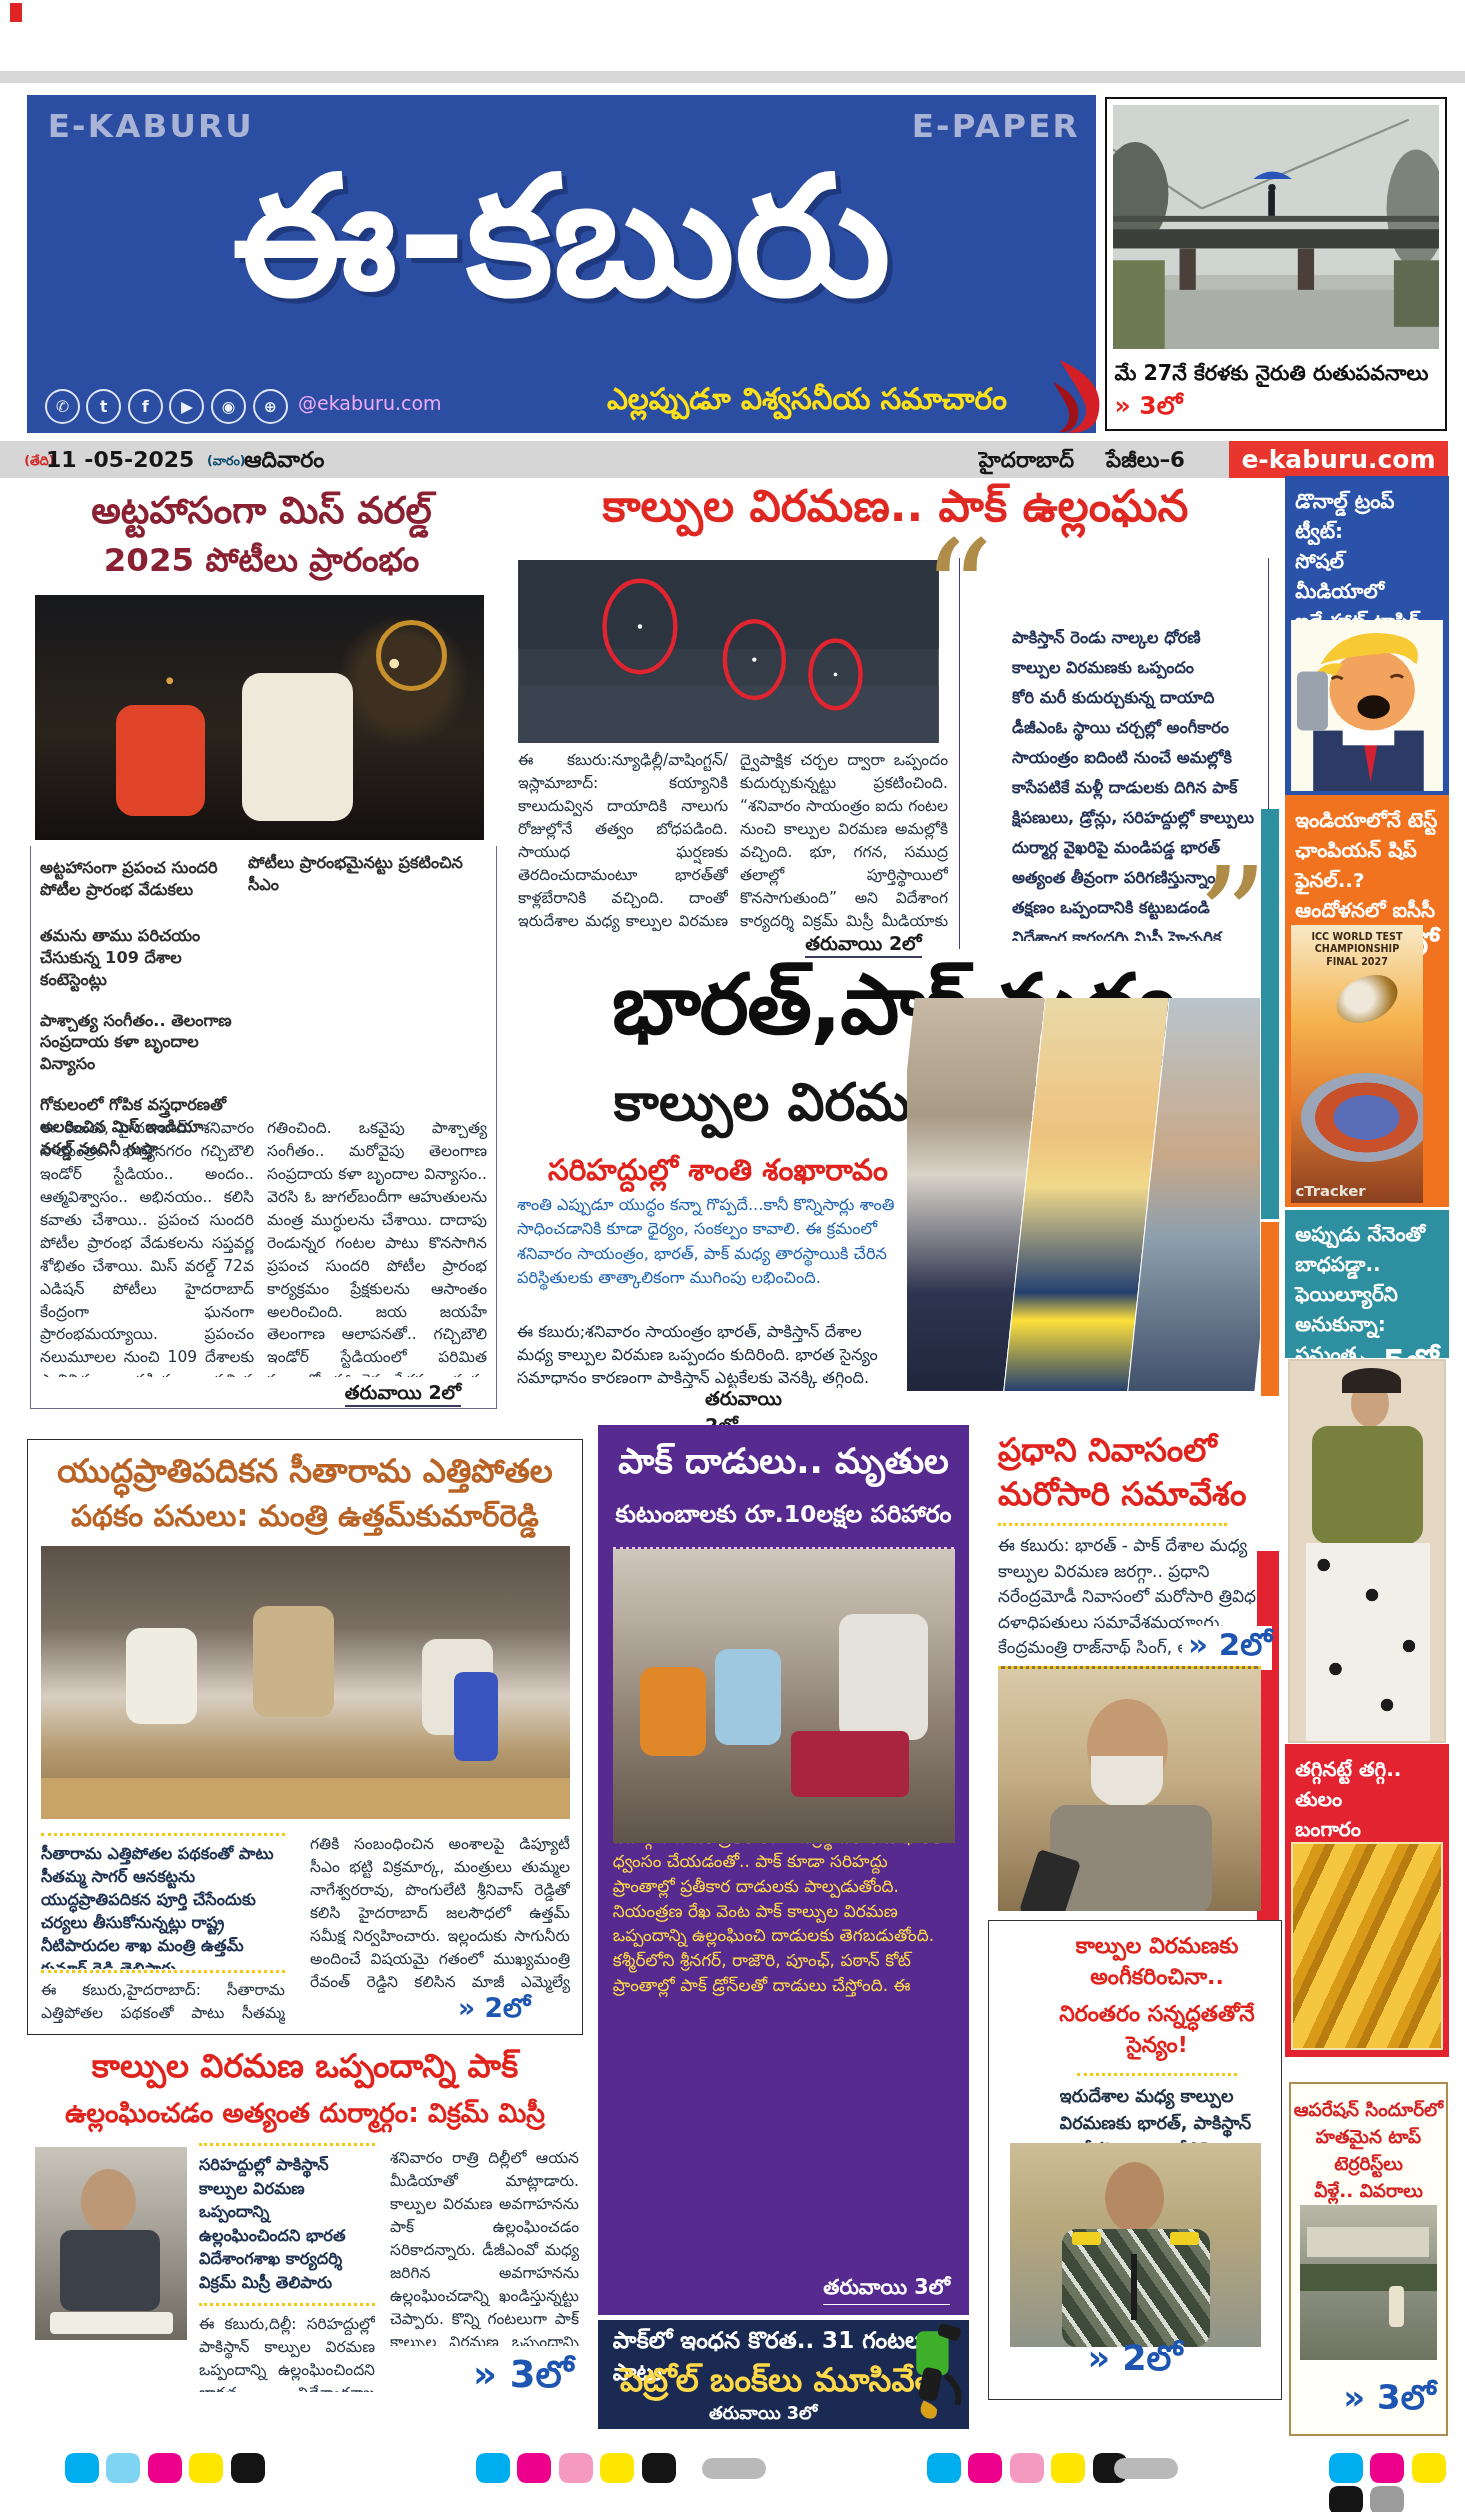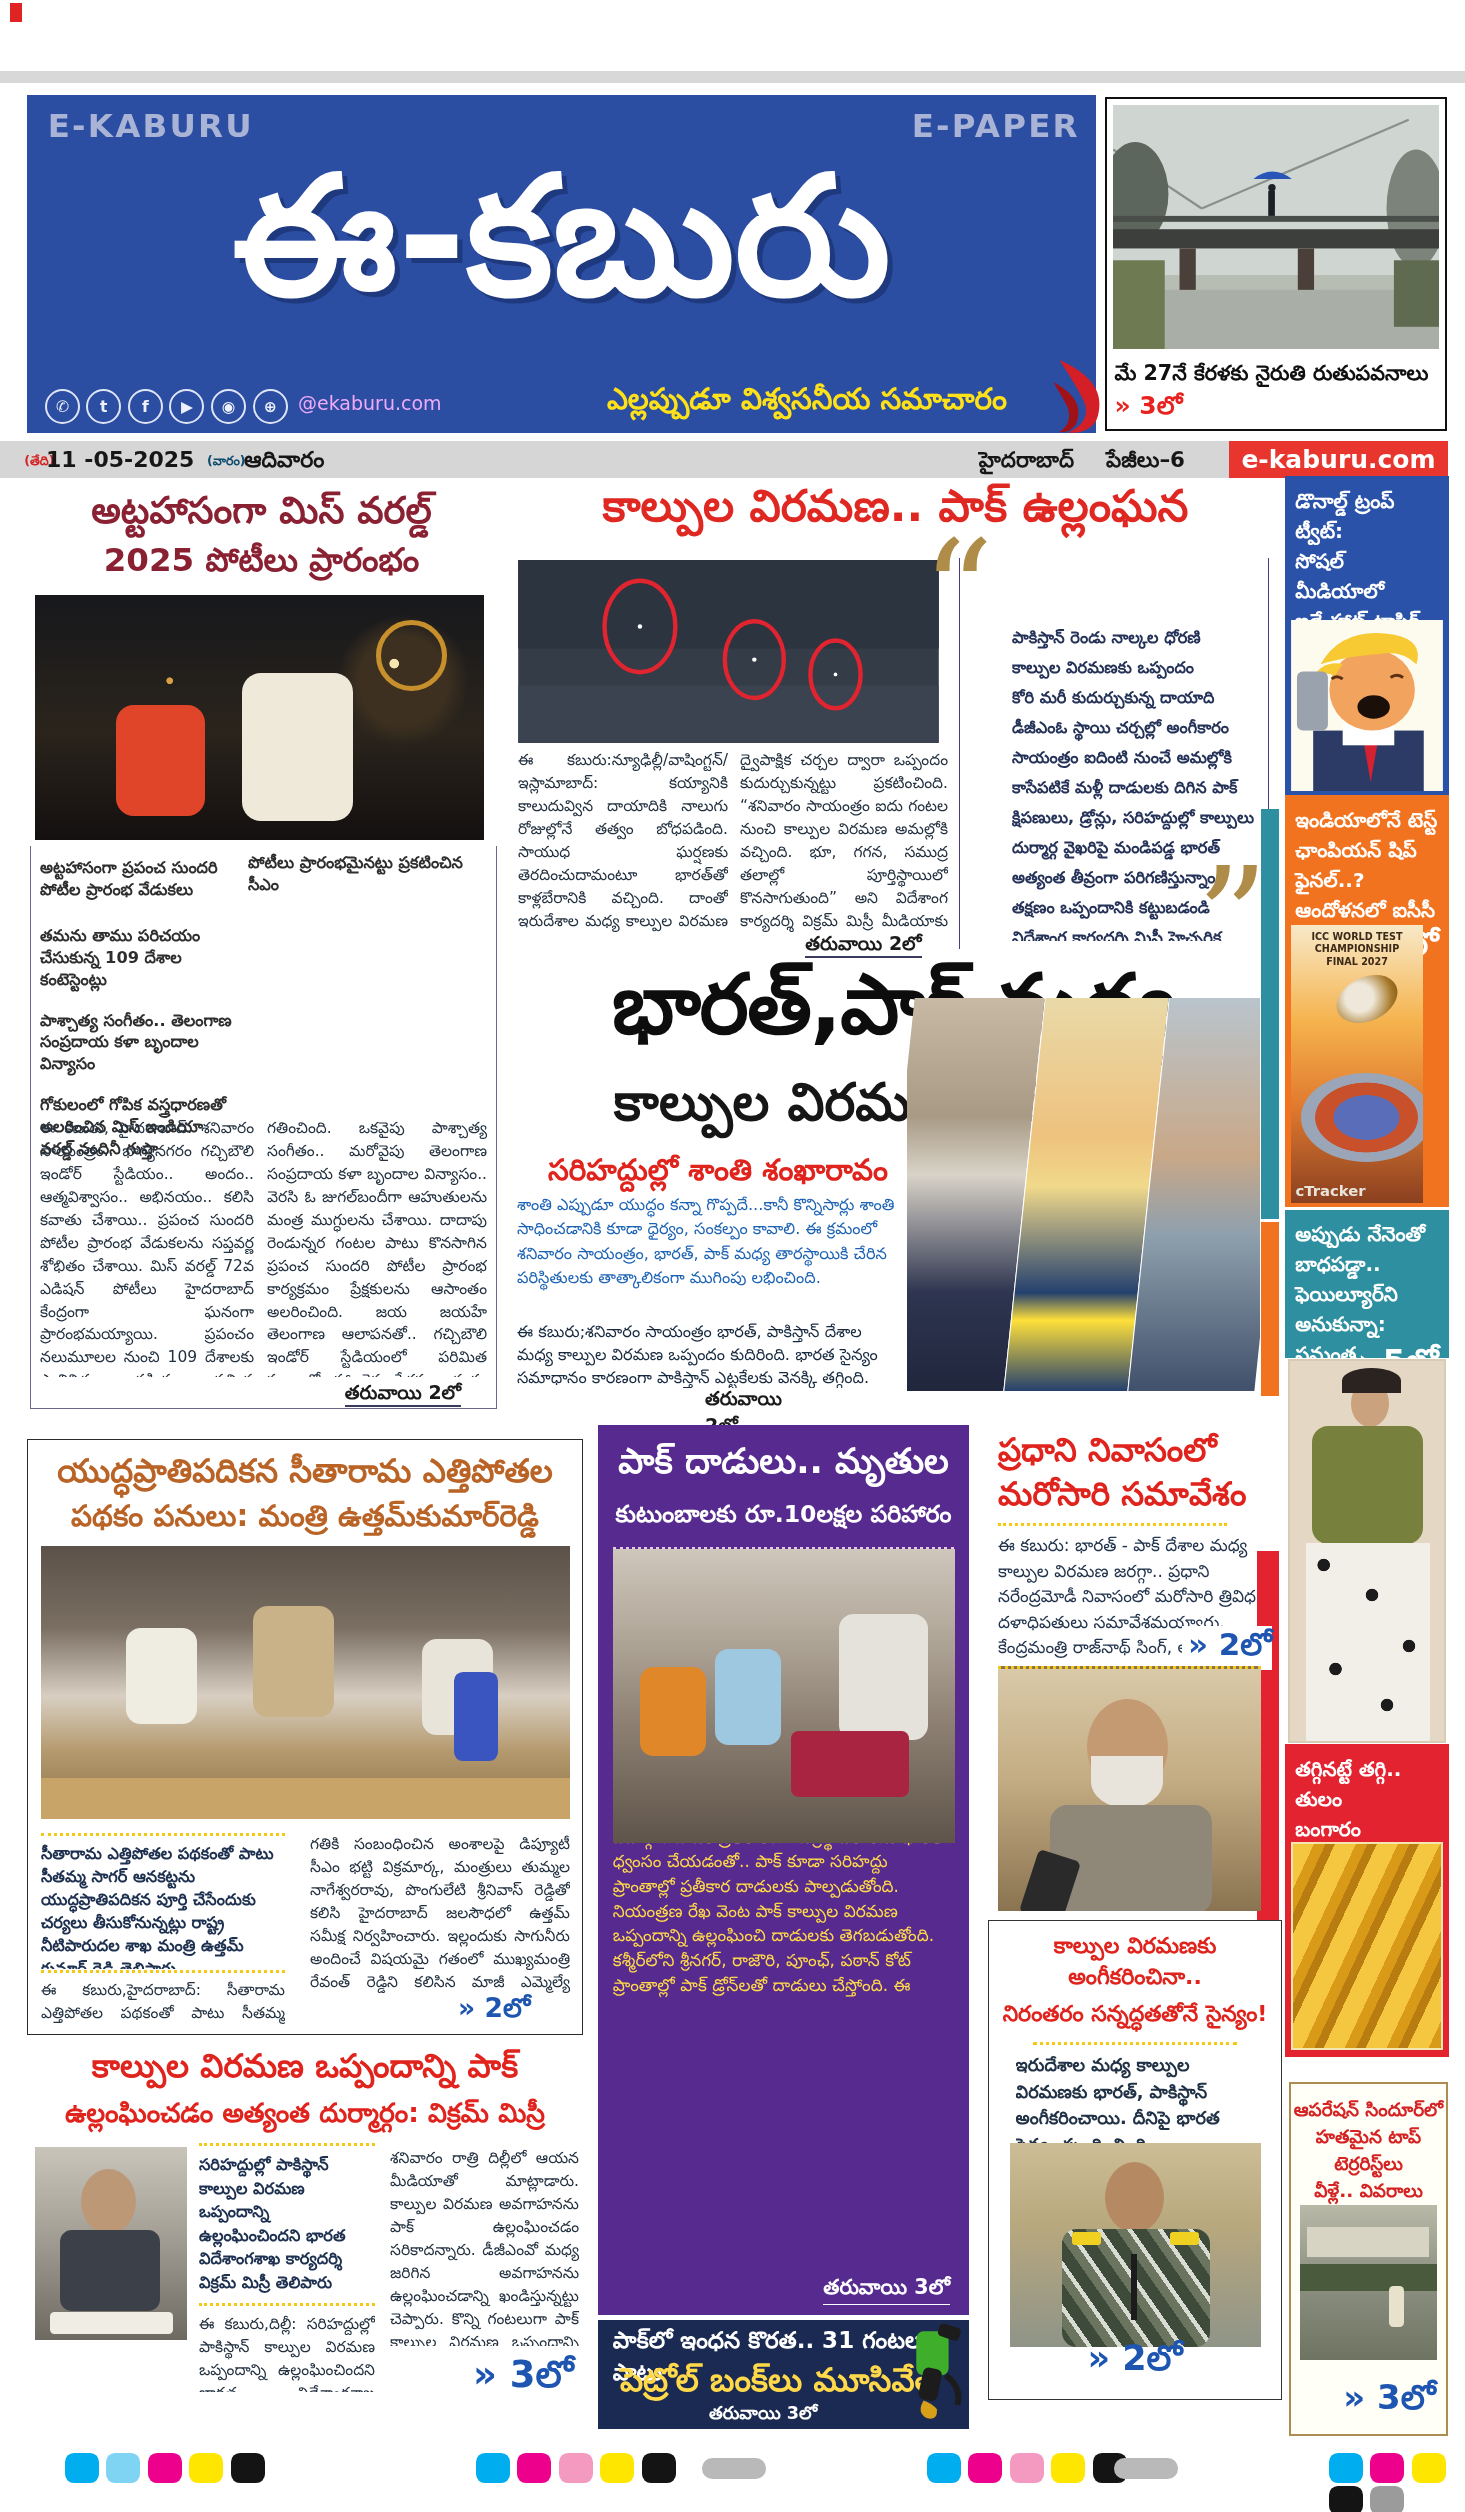--- a/index.html
+++ b/index.html
@@ -285,21 +285,21 @@
   <div class="abs" style="left:998px;top:1523px;width:229px;height:3px;border-top:3px dotted #f5c812;"></div>
   <div class="abs clip" style="left:998px;top:1533px;width:269px;height:127px;font-size:17px;line-height:1.5;color:#22344d;">ఈ కబురు: భారత్ - పాక్ దేశాల మధ్య కాల్పుల విరమణ జరగ్గా.. ప్రధాని నరేంద్రమోడీ నివాసంలో మరోసారి త్రివిధ దళాధిపతులు సమావేశమయ్యారు. కేంద్రమంత్రి రాజ్‌నాథ్ సింగ్, అజిత్ దోవల్, సెంటర్ డిఫెన్స్ స్టాఫ్ డైరెక్టర్ అనిల్ చౌహాన్‌లు ఈ సమావేశానికి హాజరయ్యారు. ఇరుదేశాల మధ్య కాల్పుల విరమణ జరగడంతో.</div>
   <div class="abs b" style="left:1182px;top:1626px;font-size:31px;color:#1d55b0;background:#fff;padding-left:5.9px;">» 2లో</div>
   <div class="abs clip zig-y" style="left:998px;top:1666px;width:263px;height:245px;background:linear-gradient(180deg,#d9c9a8 0%,#c4ad84 45%,#8a7350 100%);">
     <div class="abs" style="left:89px;top:29.5px;width:81px;height:96px;border-radius:50%;background:#c49a72;"></div>
     <div class="abs" style="left:93px;top:87px;width:72px;height:52px;border-radius:0 0 50% 50%;background:#e8e4dc;"></div>
     <div class="abs" style="left:52px;top:136px;width:162px;height:109px;background:#8f8878;border-radius:17.7px;"></div>
     <div class="abs" style="left:29.5px;top:185px;width:44px;height:66px;background:#2a2a2a;border-radius:5.9px;transform:rotate(18deg);"></div>
   </div>
 
-  <div class="abs" style="left:988px;top:1920px;width:294px;height:480px;border:1.5px solid #333;background:#fff;">
+  <div class="abs" style="left:988px;top:1920px;width:294px;height:480px;border:1.5px solid #333;background:#fff;padding-left:44px;">
     <div class="c b" style="margin-top:11.8px;font-size:22px;color:#e0231c;">కాల్పుల విరమణకు అంగీకరించినా..</div>
     <div class="c b" style="margin-top:5.9px;font-size:22px;color:#e0231c;">నిరంతరం సన్నద్ధతతోనే సైన్యం!</div>
     <div class="zig-y" style="margin:10.3px 44px 0 44px;"></div>
     <div class="clip" style="margin:7.4px 26.6px 0 26.6px;height:95px;font-size:17.7px;font-weight:bold;color:#223246;line-height:1.5;">ఇరుదేశాల మధ్య కాల్పుల విరమణకు భారత్, పాకిస్థాన్ అంగీకరించాయి. దీనిపై భారత సైన్యం స్పందించింది.</div>
     <div class="zig-y" style="margin:3px 44px 0 44px;"></div>
     <div class="abs clip" style="left:20.7px;top:222px;width:251px;height:204px;background:linear-gradient(180deg,#cdbd96 0%,#b8a87e 40%,#8f9488 100%);">
       <div class="abs" style="left:95px;top:19px;width:59px;height:71px;border-radius:50%;background:#b58a62;"></div>
       <div class="abs" style="left:52px;top:86px;width:148px;height:118px;border-radius:14.8px;background:repeating-linear-gradient(55deg,#3e4a3a 0 11.8px,#6a745e 11.8px 20.7px,#d8dcd2 20.7px 25px);"></div>
       <div class="abs" style="left:62px;top:89px;width:29.5px;height:13.3px;background:#f0d020;border-radius:3px;"></div>
       <div class="abs" style="left:160px;top:89px;width:29.5px;height:13.3px;background:#f0d020;border-radius:3px;"></div>

